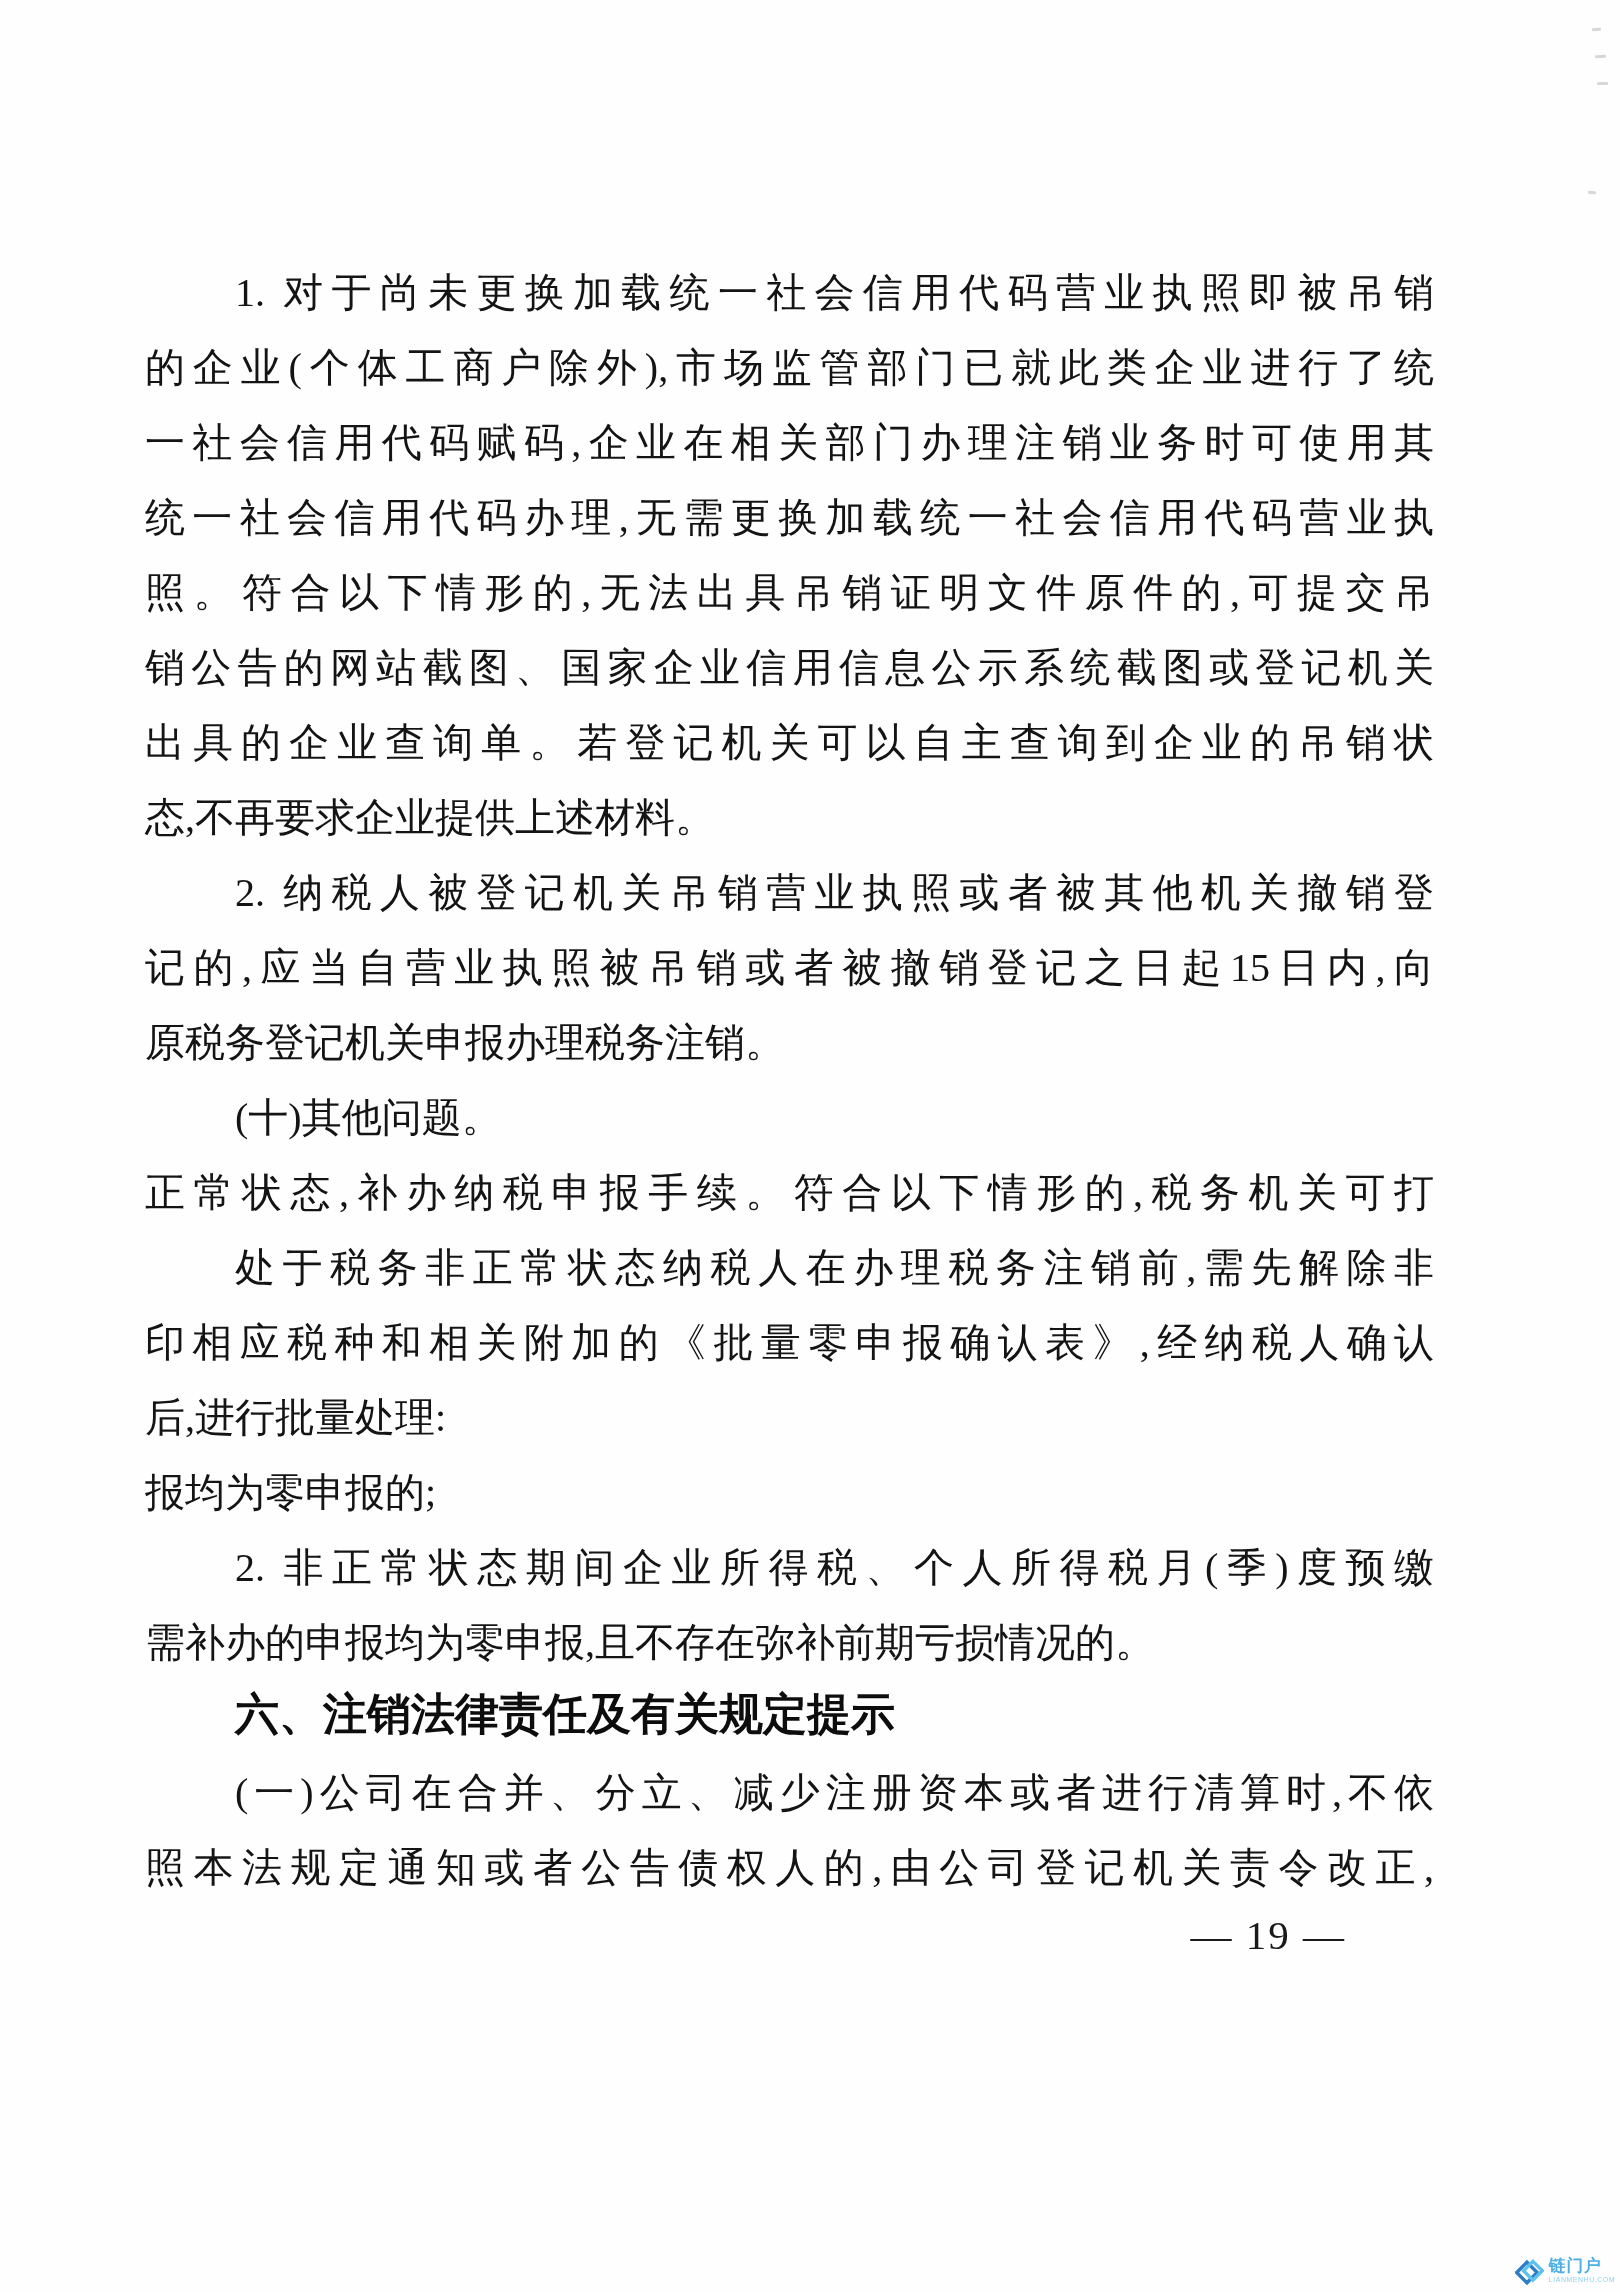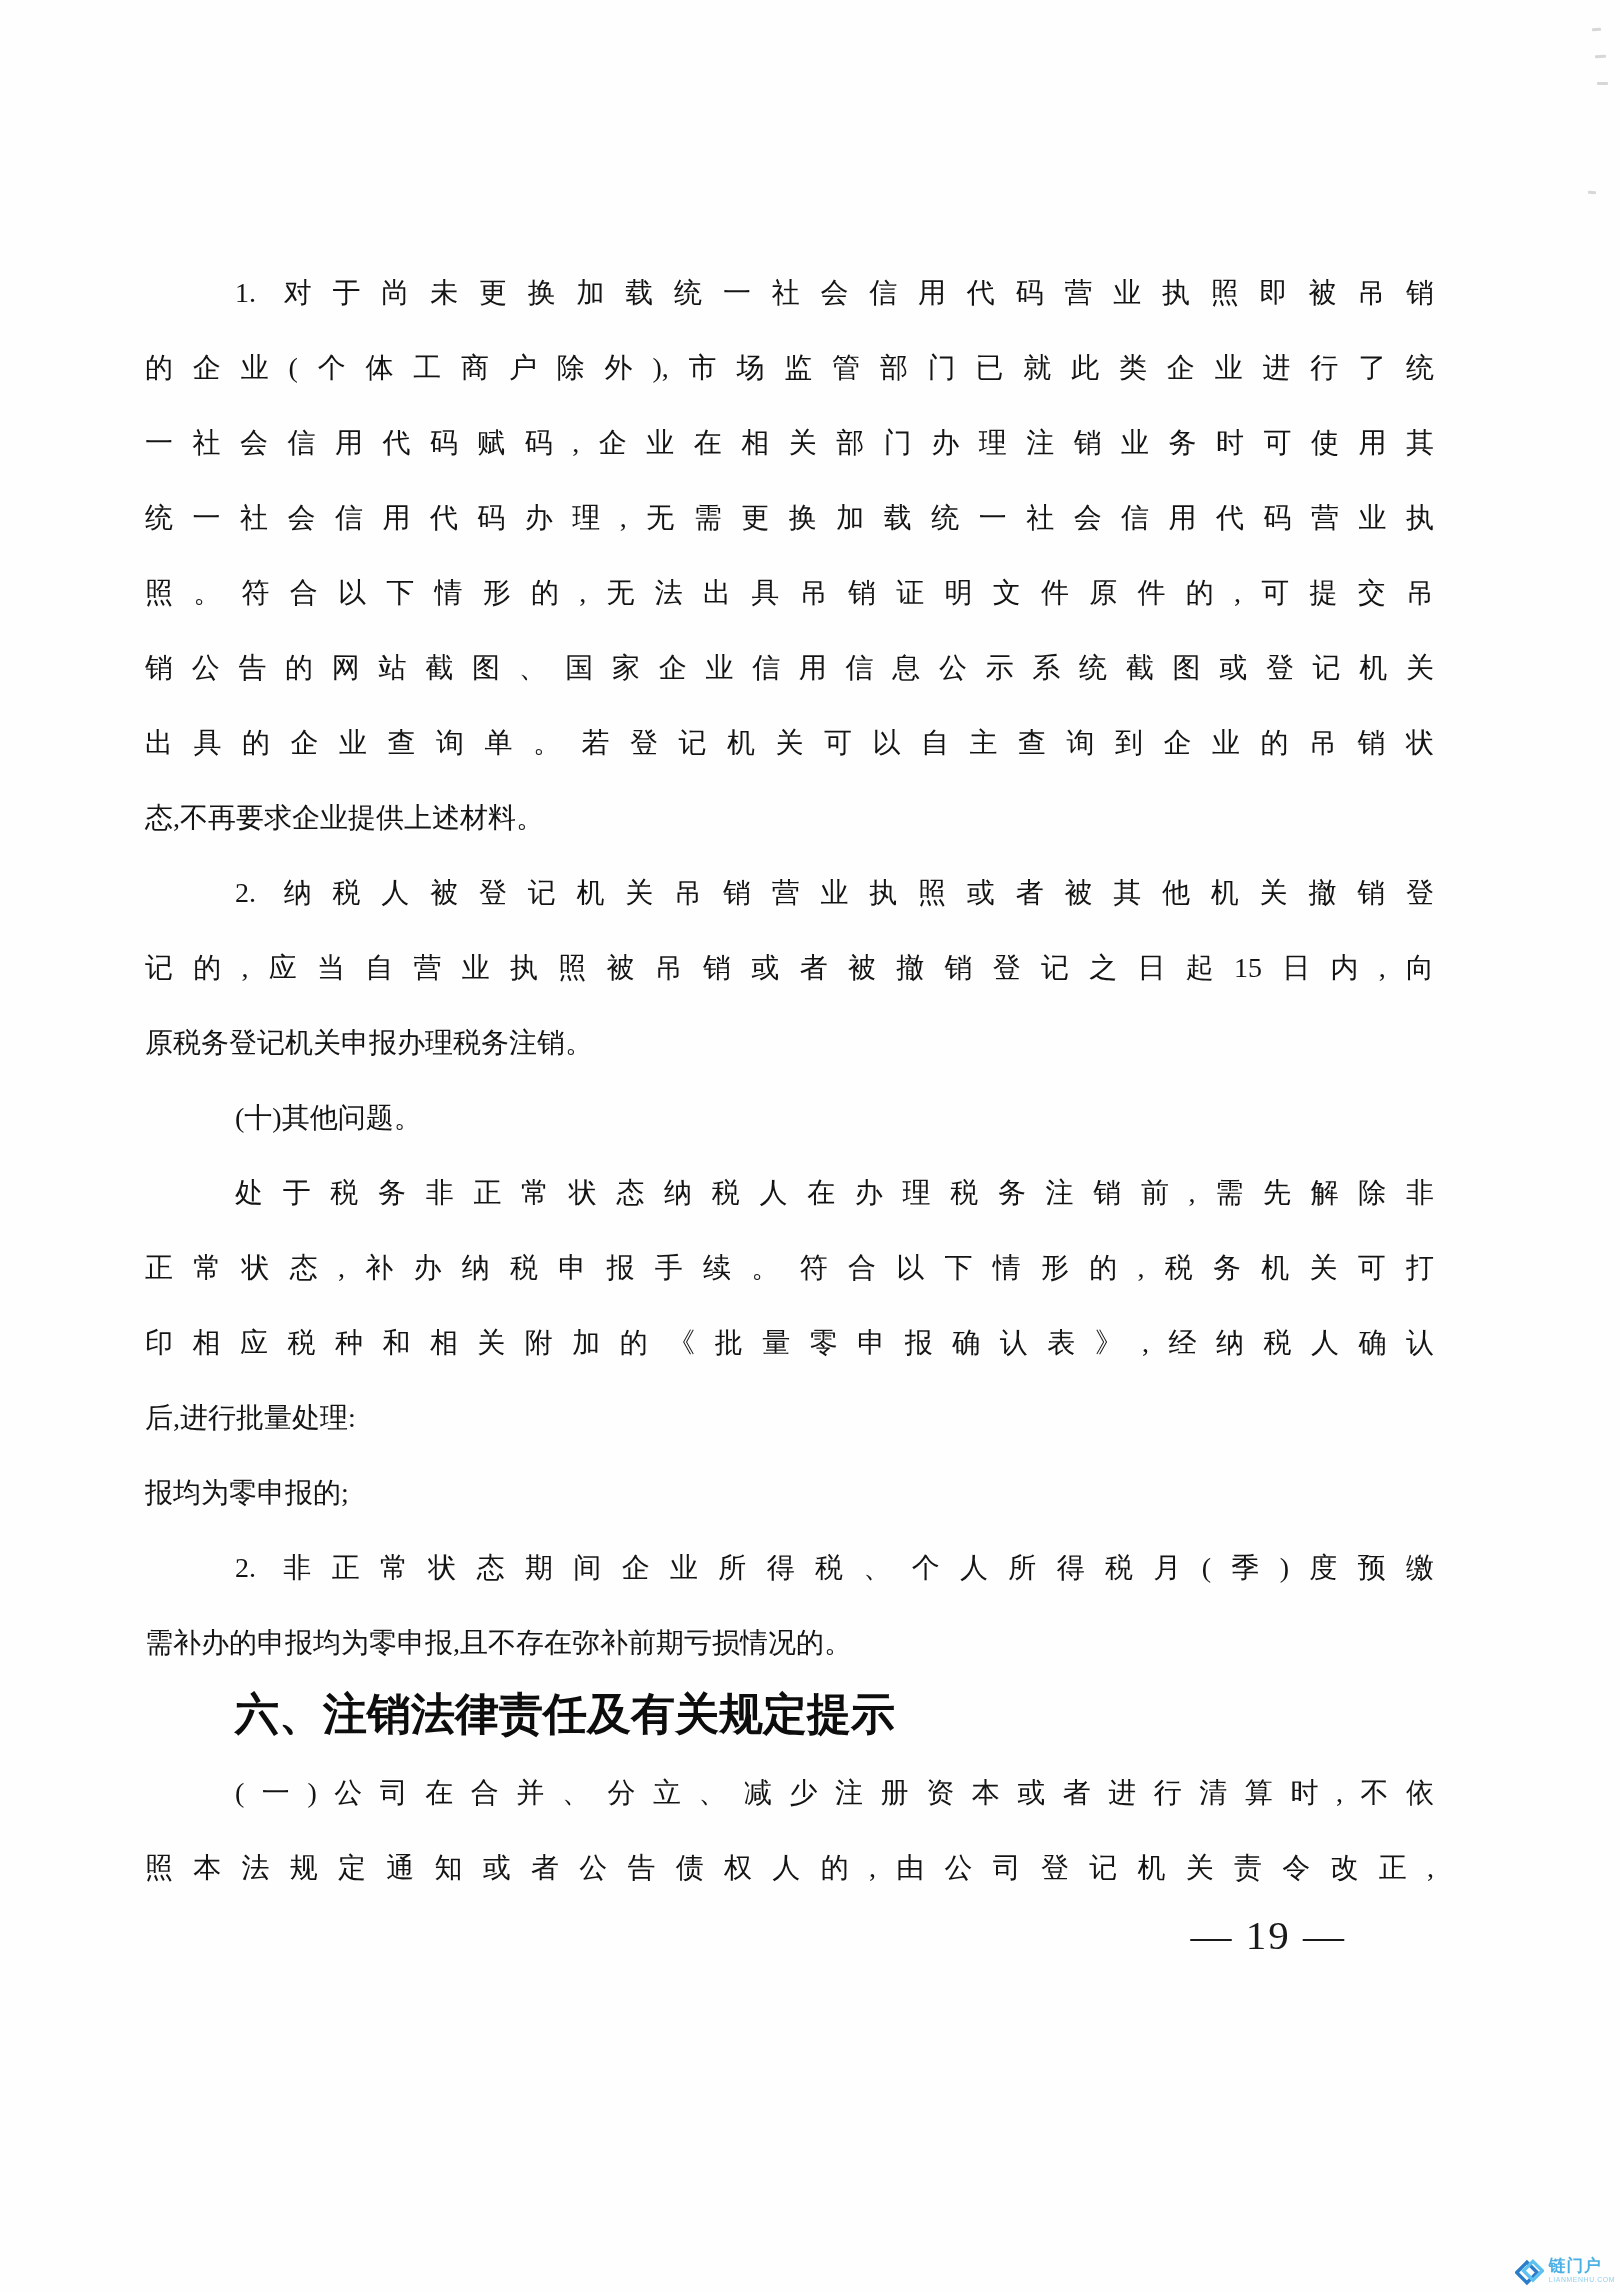--- a/index.html
+++ b/index.html
@@ -17,21 +17,21 @@
     color: #141414;
   }
   .text-block {
     position: absolute;
     left: 145px;
     top: 255px;
     width: 1289px;
   }
   .para { margin: 0; }
   .line {
-    font-size: 28px;
+    font-size: 40px;
     height: 75px;
     line-height: 75px;
     text-align: justify;
     text-justify: inter-character;
     white-space: normal;
   }
   .line.first { text-indent: 90px; }
   .line.just  { text-align-last: justify; }
   .line.end   { text-align-last: left; }
   .line.heading {
@@ -114,22 +114,22 @@
       <div class="line first just">2. 纳税人被登记机关吊销营业执照或者被其他机关撤销登</div>
       <div class="line just">记的,应当自营业执照被吊销或者被撤销登记之日起15日内,向</div>
       <div class="line end">原税务登记机关申报办理税务注销。</div>
     </div>
 
     <div class="para">
       <div class="line first end">(十)其他问题。</div>
     </div>
 
     <div class="para">
+      <div class="line just">正常状态,补办纳税申报手续。符合以下情形的,税务机关可打</div>
       <div class="line first just">处于税务非正常状态纳税人在办理税务注销前,需先解除非</div>
-      <div class="line just">正常状态,补办纳税申报手续。符合以下情形的,税务机关可打</div>
       <div class="line just">印相应税种和相关附加的《批量零申报确认表》,经纳税人确认</div>
       <div class="line end">后,进行批量处理:</div>
     </div>
 
     <div class="para">
       <div class="line end">报均为零申报的;</div>
     </div>
 
     <div class="para">
       <div class="line first just">2. 非正常状态期间企业所得税、个人所得税月(季)度预缴</div>

